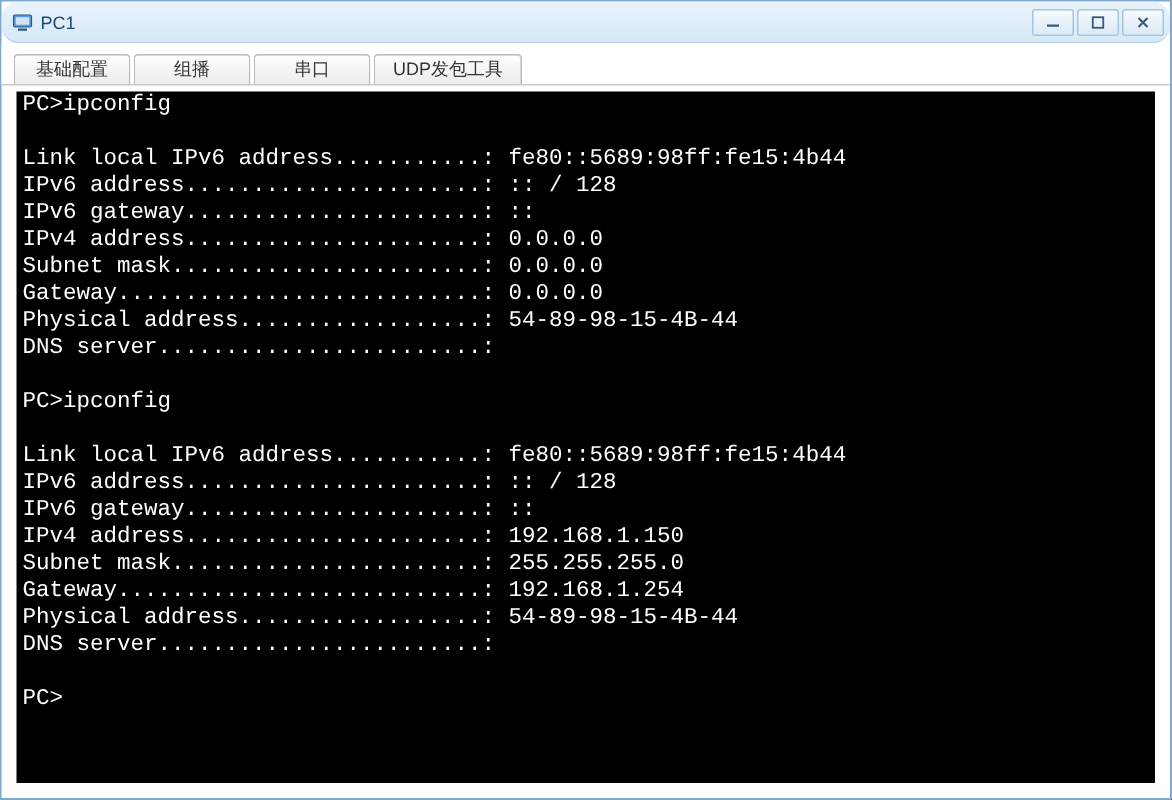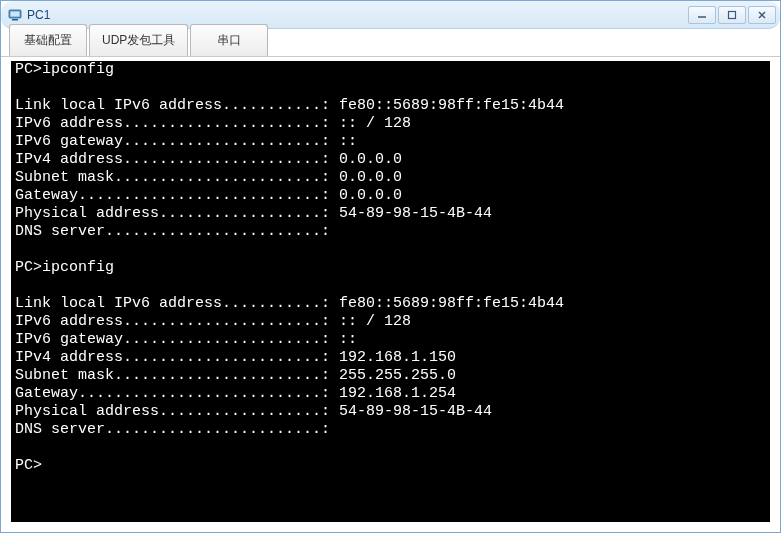--- a/index.html
+++ b/index.html
@@ -39,21 +39,21 @@
   .titlebar-btn svg { width: 10px; height: 10px; }
   .tab-strip {
     height: 28px;
     border-bottom: 1px solid #c9c9c9;
     display: flex; align-items: flex-end;
     padding: 4px 8px 0 8px;
     gap: 0;
     background: #fff;
   }
   .tab {
-    height: 32px;
+    height: 20px;
     min-width: 78px;
     padding: 0 12px;
     border: 1px solid #b9b9b9;
     border-bottom: none;
     background: linear-gradient(to bottom, #fdfdfd, #ececec);
     font-size: 12px; color: #333;
     display: flex; align-items: center; justify-content: center;
     border-top-left-radius: 3px; border-top-right-radius: 3px;
     margin-right: 2px;
     cursor: pointer;
@@ -110,24 +110,27 @@
           </svg>
       </div>
     </div>
   </div>
 
   <div class="tab-strip">
     <div class="tab">
         <span>基础配置</span>
       </div>
     <div class="tab">
-        <span>UDP发包工具</span>
+        <span>组播</span>
       </div>
     <div class="tab">
         <span>串口</span>
+      </div>
+    <div class="tab">
+        <span>UDP发包工具</span>
       </div>
   </div>
 
   <div class="terminal" id="terminal">PC&gt;ipconfig
 
 Link local IPv6 address...........: fe80::5689:98ff:fe15:4b44
 IPv6 address......................: :: / 128
 IPv6 gateway......................: ::
 IPv4 address......................: 0.0.0.0
 Subnet mask.......................: 0.0.0.0

